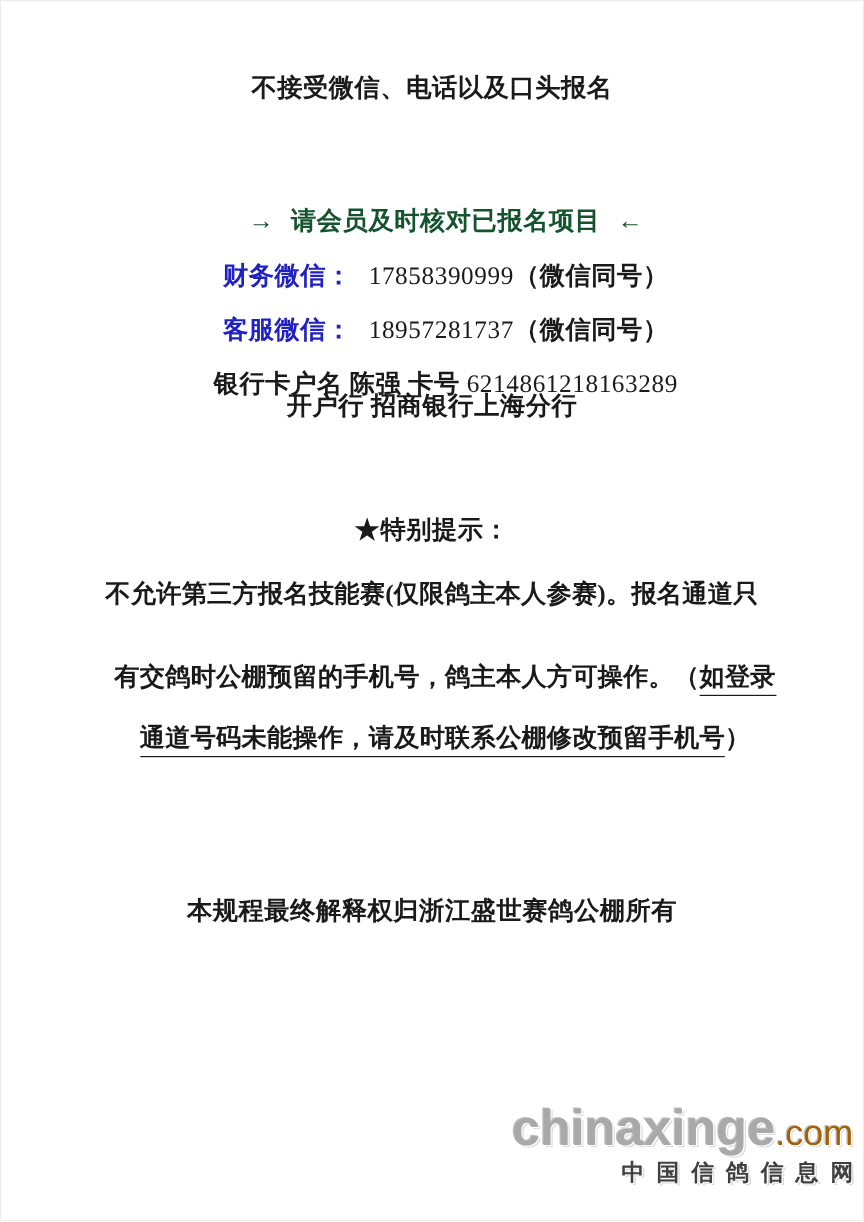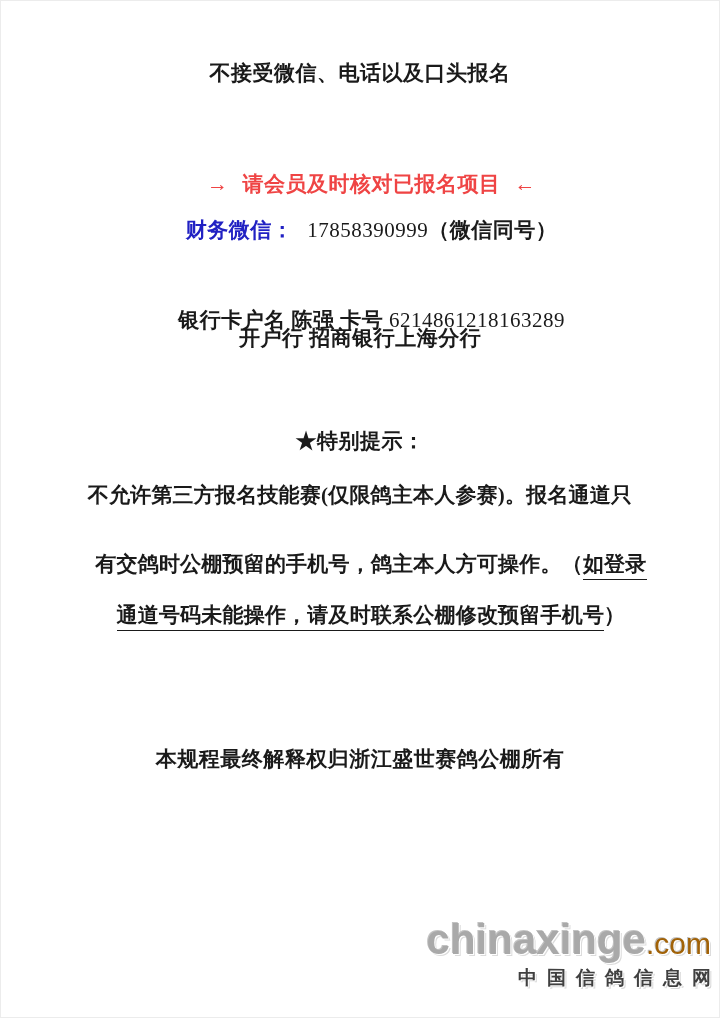--- a/index.html
+++ b/index.html
@@ -22,21 +22,21 @@
     position: absolute;
     left: 0;
     width: 100%;
     text-align: center;
     font-size: 20px;
     font-weight: 700;
     letter-spacing: 0.5px;
     white-space: pre;
   }
   .notice        { top: 58px;  font-size: 21px; }
-  .reminder      { top: 144px; font-size: 21px; color: #ef4444; }
+  .reminder      { top: 144px; font-size: 21px; color: #14532d; }
   .reminder .arrow { font-weight: 700; padding: 0 14px; }
   .contact1      { top: 190px; font-size: 21px; }
   .contact2      { top: 235px; font-size: 21px; }
   .contact-label { color: #2121c3; margin-right: 14px; }
   .num           { font-weight: 400; letter-spacing: 0.5px; }
   .bank          { top: 280px; font-size: 21px; }
   .branch        { top: 323px; font-size: 21px; }
   .special-title { top: 426px; font-size: 21px; }
   .para-line     { font-size: 21px; letter-spacing: 0.2px; }
   .para1         { top: 480px; }
@@ -88,20 +88,23 @@
   <div class="line notice">不接受微信、电话以及口头报名</div>
 
   <div class="line reminder">
     <span class="arrow">→</span><span>请会员及时核对已报名项目</span><span class="arrow">←</span>
   </div>
 
   <div class="line contact1">
     <span class="contact-label">财务微信：</span><span class="num">17858390999</span><span>（微信同号）</span>
   </div>
 
+  <div class="line contact2">
+    <span class="contact-label">客服微信：</span><span class="num">18957281737</span><span>（微信同号）</span>
+  </div>
 
   <div class="line bank">
     <span>银行卡户名 陈强 卡号 </span><span class="num">6214861218163289</span>
   </div>
 
   <div class="line branch">开户行 招商银行上海分行</div>
 
   <div class="line para-line para1">不允许第三方报名技能赛(仅限鸽主本人参赛)。报名通道只</div>
 
   <div class="line special-title">★特别提示：</div>

